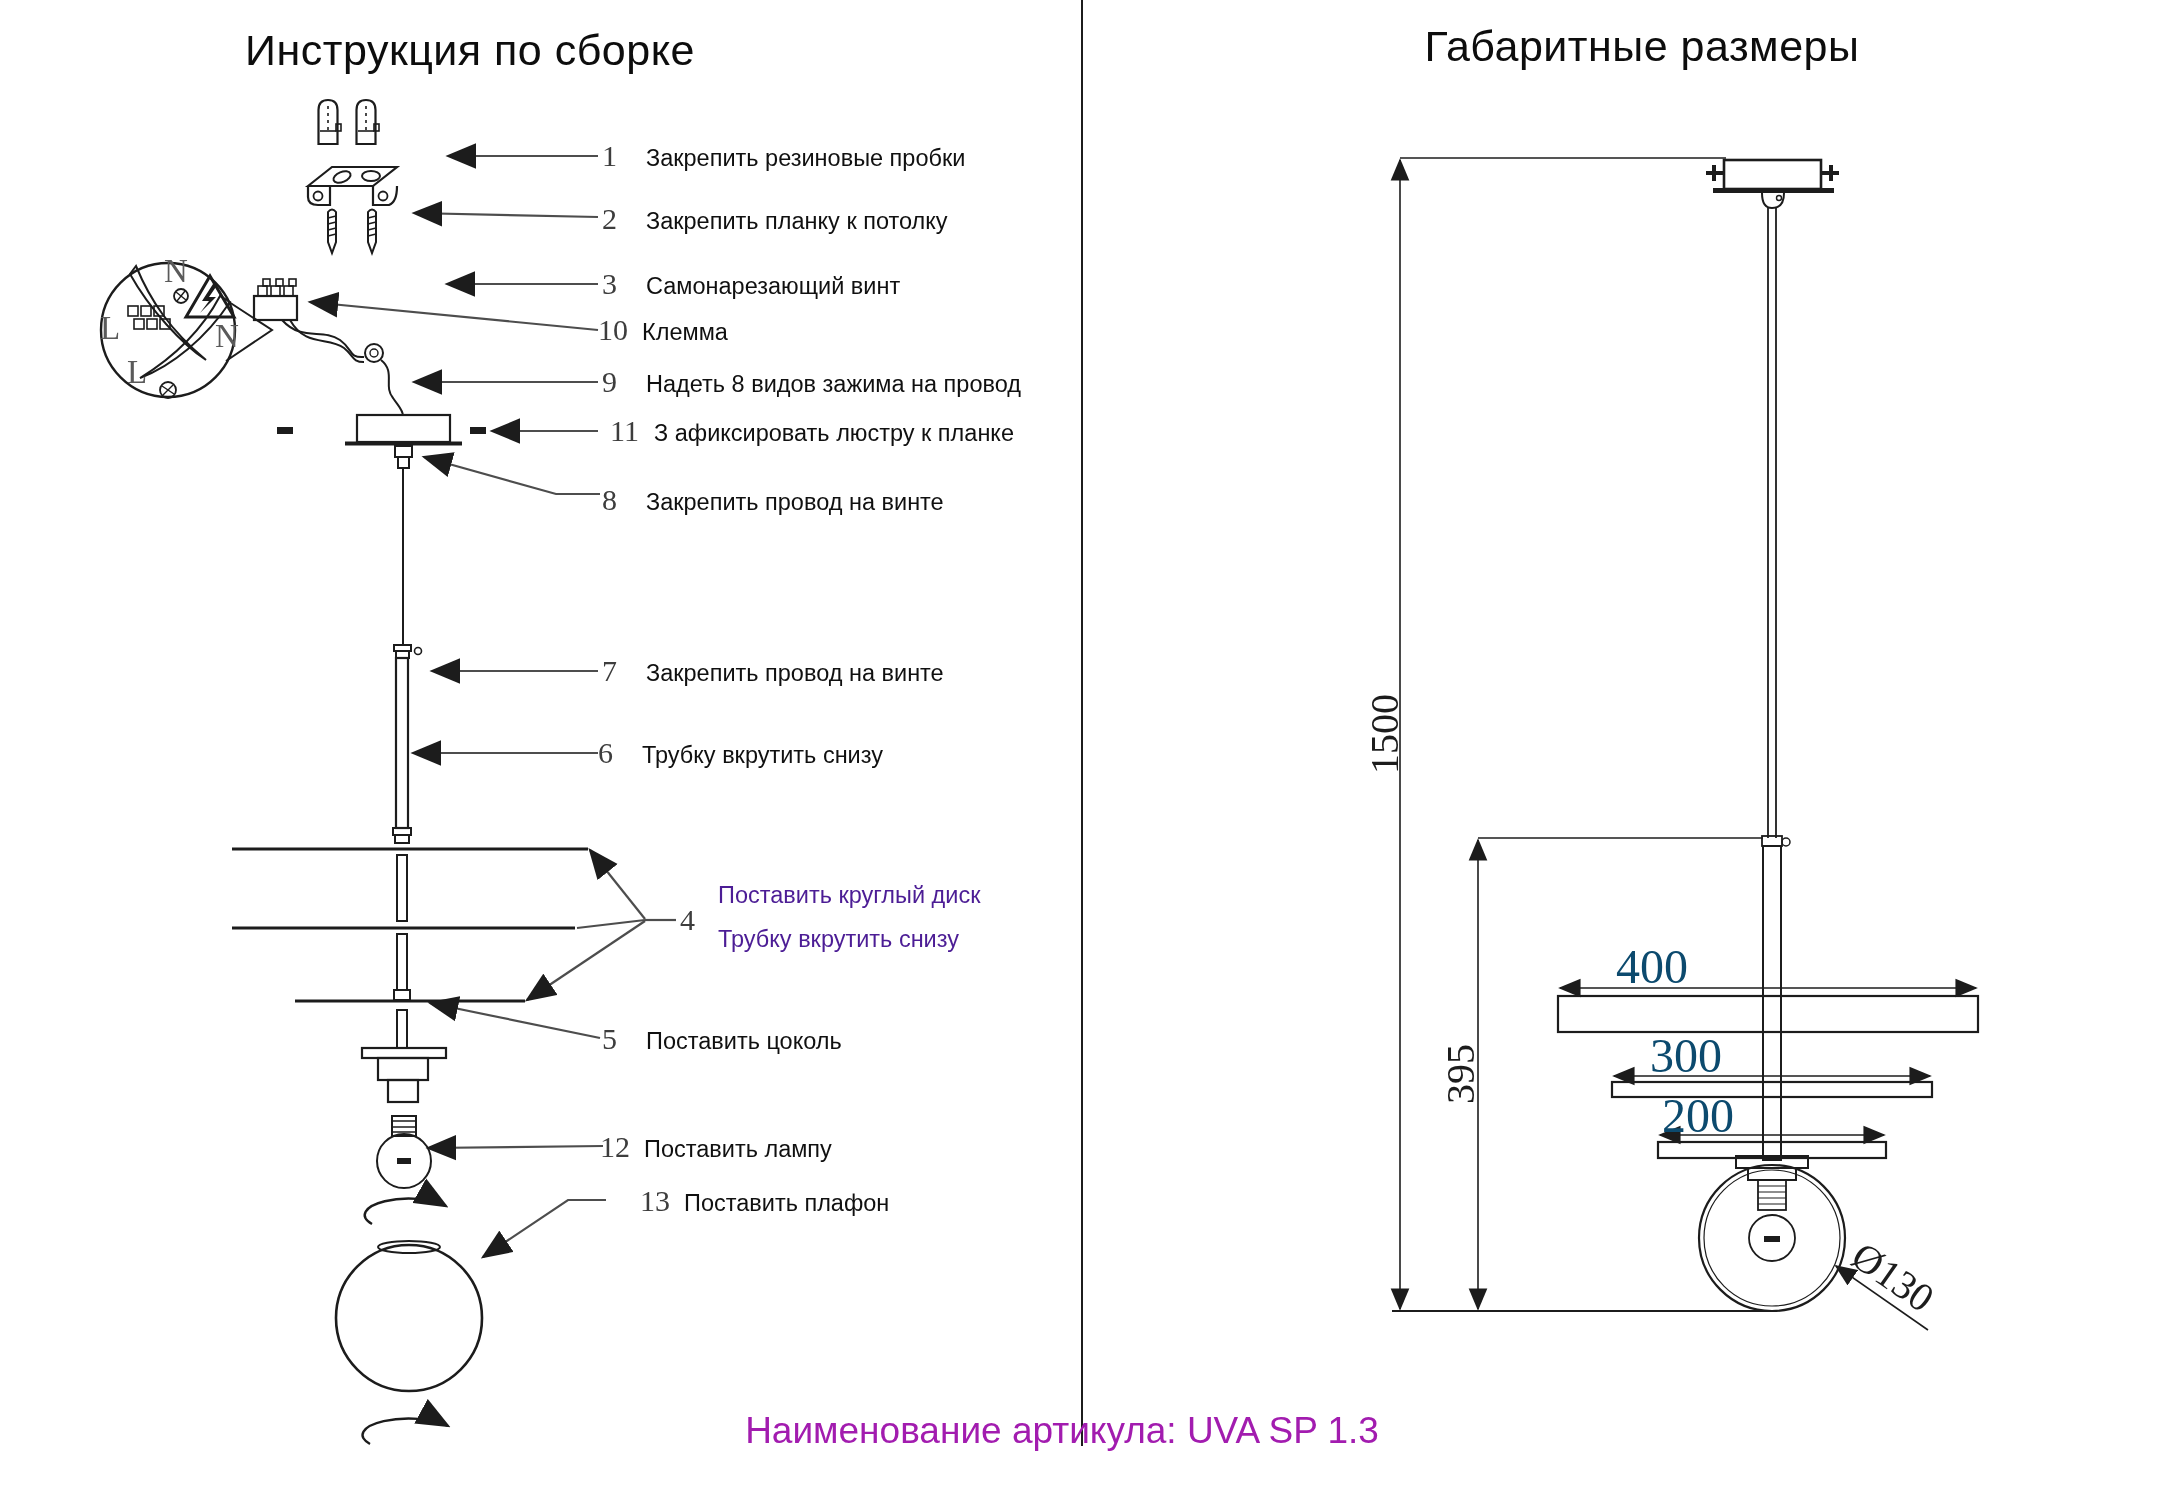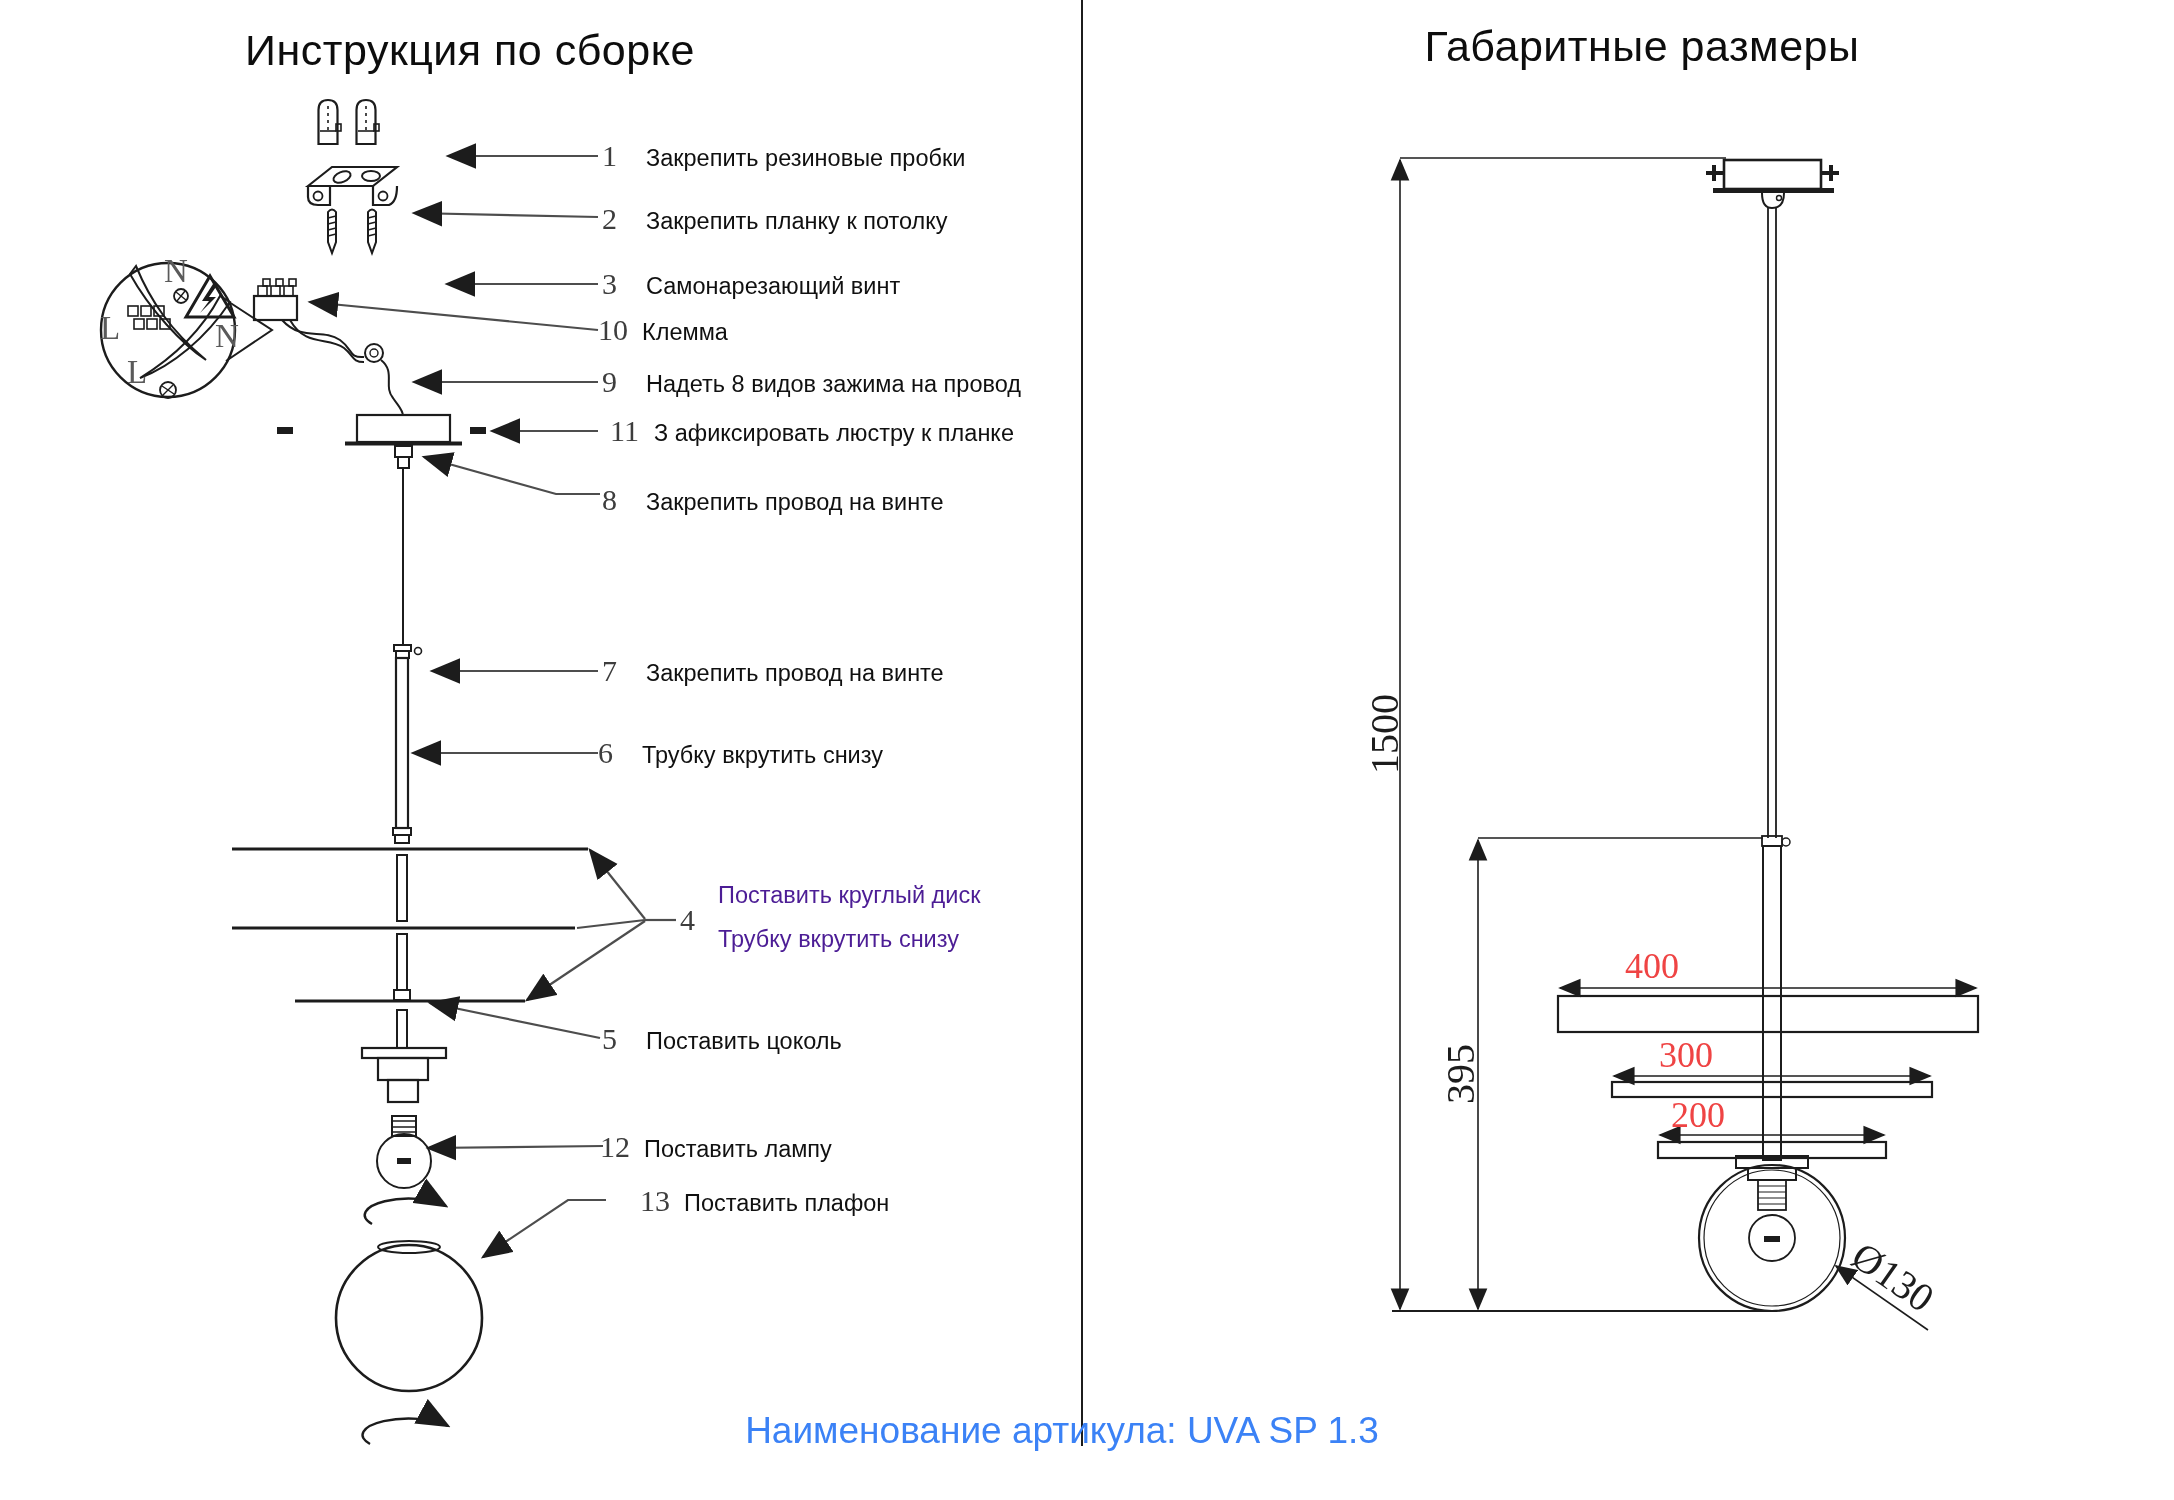--- a/index.html
+++ b/index.html
@@ -1,28 +1,28 @@
 <!DOCTYPE html>
 <html><head>
 <meta charset="utf-8">
 <style>
   html,body{margin:0;padding:0;background:#888;}
   #page{position:relative;width:2174px;height:1500px;background:#ffffff;overflow:hidden;
         font-family:"Liberation Sans",sans-serif;color:#111;}
   #art{position:absolute;left:0;top:0;width:2174px;height:1500px;}
   svg .ln{stroke:#1c1c1c;fill:none;}
   .title{position:absolute;transform:translateX(-50%);font-size:43px;letter-spacing:0.5px;color:#0d0d0d;white-space:nowrap;}
-  .caption{position:absolute;transform:translateX(-50%);font-size:37px;color:#3b82f6;white-space:nowrap;}
+  .caption{position:absolute;transform:translateX(-50%);font-size:37px;color:#a21caf;white-space:nowrap;}
   .step{position:absolute;display:flex;align-items:baseline;white-space:nowrap;}
   .step-num{font-family:"Liberation Serif",serif;font-size:30px;color:#3d3d3d;width:44px;flex:0 0 44px;}
   .step-text{font-size:23.5px;color:#101010;}
   .step4line{position:absolute;font-size:23.5px;color:#4c1d95;white-space:nowrap;}
   .dimv{position:absolute;font-family:"Liberation Serif",serif;font-size:40px;color:#1c1c1c;
         transform:translate(-50%,-50%) rotate(-90deg);white-space:nowrap;}
-  .dimh{position:absolute;font-family:"Liberation Serif",serif;font-size:36px;color:#ef4444;
+  .dimh{position:absolute;font-family:"Liberation Serif",serif;font-size:48px;color:#0c4a6e;
         transform:translate(-50%,-50%);white-space:nowrap;}
   .dimr{position:absolute;font-family:"Liberation Serif",serif;font-size:40px;color:#1c1c1c;
         transform:translate(-50%,-50%) rotate(35deg);white-space:nowrap;}
   .nl{position:absolute;font-family:"Liberation Serif",serif;font-size:33px;color:#5a5a5a;
       transform:translate(-50%,-50%);}
 </style>
 </head>
 <body>
 
 <div id="page">

